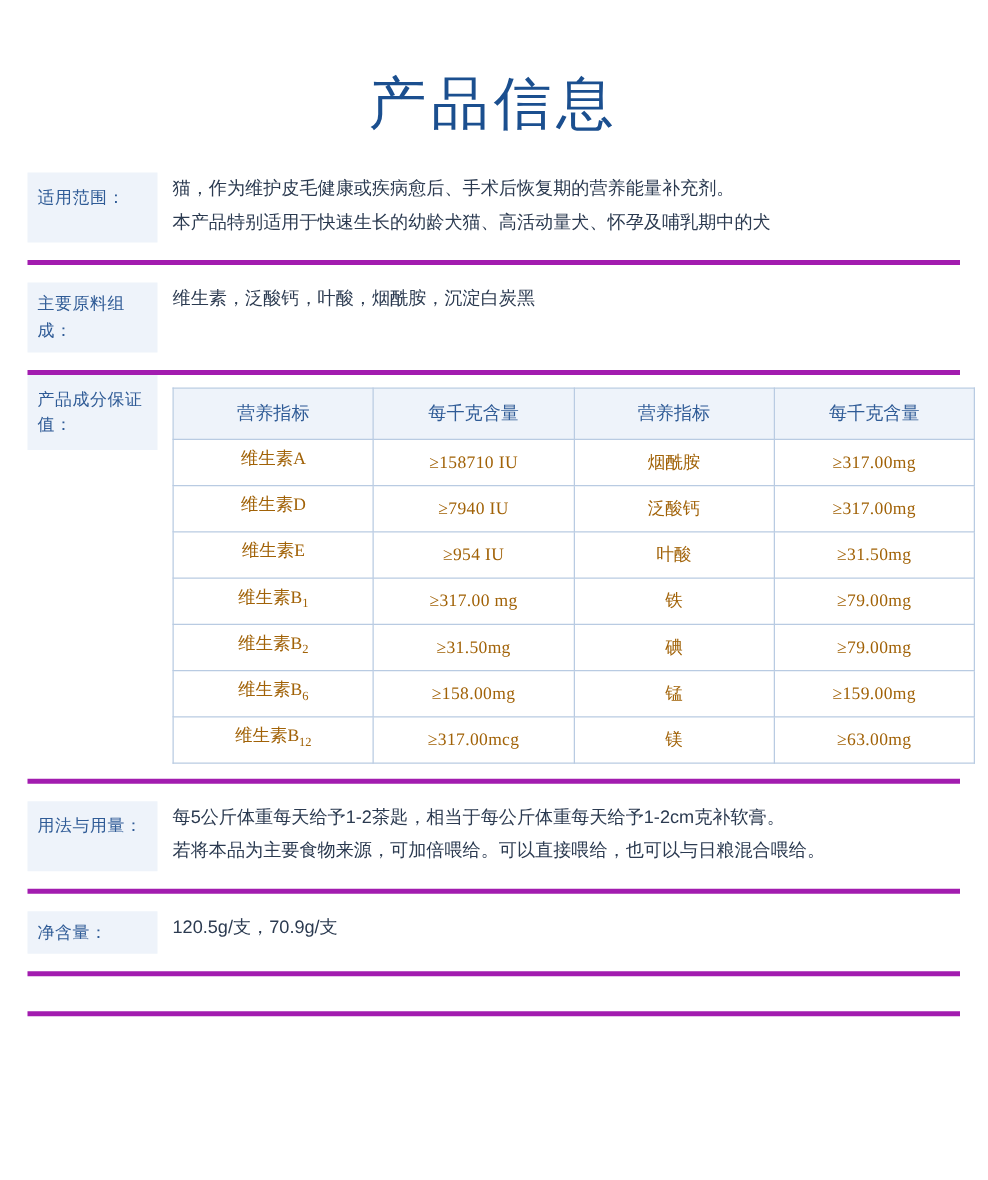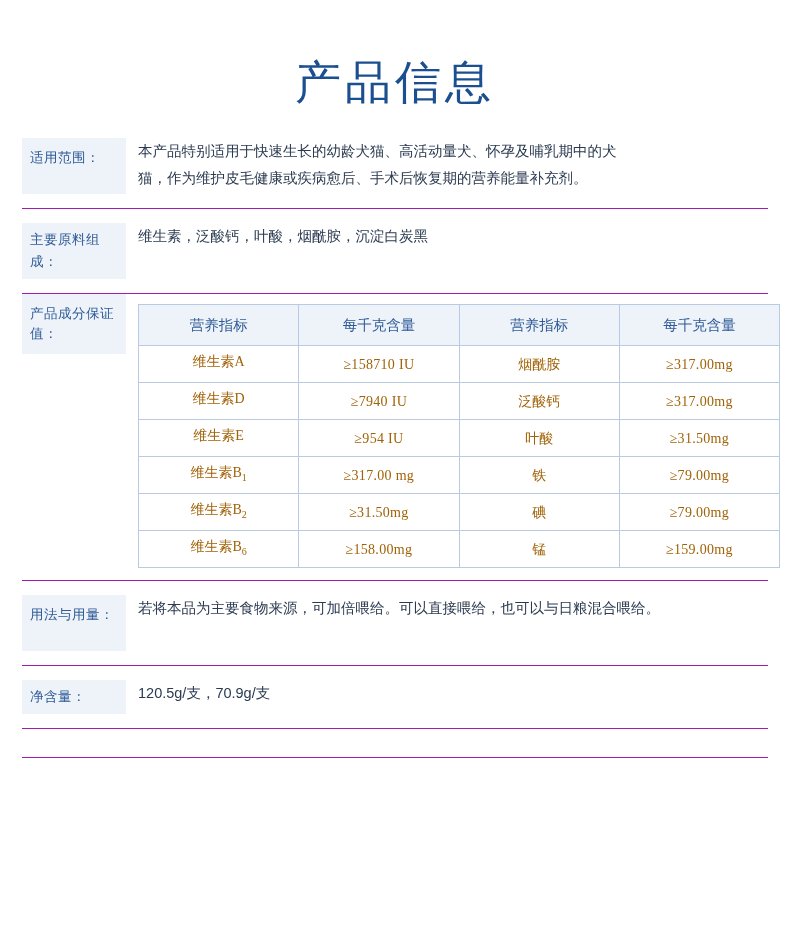--- a/index.html
+++ b/index.html
@@ -28,21 +28,21 @@
     letter-spacing: 4px;
     padding-top: 52px;
     padding-bottom: 10px;
   }
   .content {
     padding: 0 22px 0 22px;
   }
   .row {
     display: flex;
     align-items: flex-start;
-    border-bottom: 1px solid #a21caf;
+    border-bottom: 4px solid #a21caf;
     padding: 14px 0 14px 0;
   }
   .row.no-border {
     border-bottom: none;
   }
   .row-label {
     width: 104px;
     min-width: 104px;
     background: #eef3fa;
     color: #2f5b96;
@@ -112,22 +112,22 @@
 
 <div class="page">
 
   <div class="title">产品信息</div>
 
   <div class="content">
 
     <div class="row">
       <div class="row-label label-tall">适用范围：</div>
       <div class="row-body">
+        <p>猫，作为维护皮毛健康或疾病愈后、手术后恢复期的营养能量补充剂。</p>
         <p>本产品特别适用于快速生长的幼龄犬猫、高活动量犬、怀孕及哺乳期中的犬</p>
-        <p>猫，作为维护皮毛健康或疾病愈后、手术后恢复期的营养能量补充剂。</p>
       </div>
     </div>
 
     <div class="row">
       <div class="row-label">主要原料组成：</div>
       <div class="row-body">维生素，泛酸钙，叶酸，烟酰胺，沉淀白炭黑</div>
     </div>
 
     <div class="row row-table">
       <div class="row-label label-tall">产品成分保证值：</div>
@@ -171,28 +171,35 @@
               <td class="val">≥31.50mg</td>
               <td>碘</td>
               <td class="val">≥79.00mg</td>
             </tr>
             <tr>
               <td><span>维生素B</span><span class="sub">6</span></td>
               <td class="val">≥158.00mg</td>
               <td>锰</td>
               <td class="val">≥159.00mg</td>
             </tr>
+            <tr>
+              <td><span>维生素B</span><span class="sub">12</span></td>
+              <td class="val">≥317.00mcg</td>
+              <td>镁</td>
+              <td class="val">≥63.00mg</td>
+            </tr>
           </tbody>
         </table>
       </div>
     </div>
 
     <div class="row">
       <div class="row-label label-tall">用法与用量：</div>
       <div class="row-body">
+        <p>每5公斤体重每天给予1-2茶匙，相当于每公斤体重每天给予1-2cm克补软膏。</p>
         <p>若将本品为主要食物来源，可加倍喂给。可以直接喂给，也可以与日粮混合喂给。</p>
       </div>
     </div>
 
     <div class="row">
       <div class="row-label">净含量：</div>
       <div class="row-body">120.5g/支，70.9g/支</div>
     </div>
 
     <div class="row">

